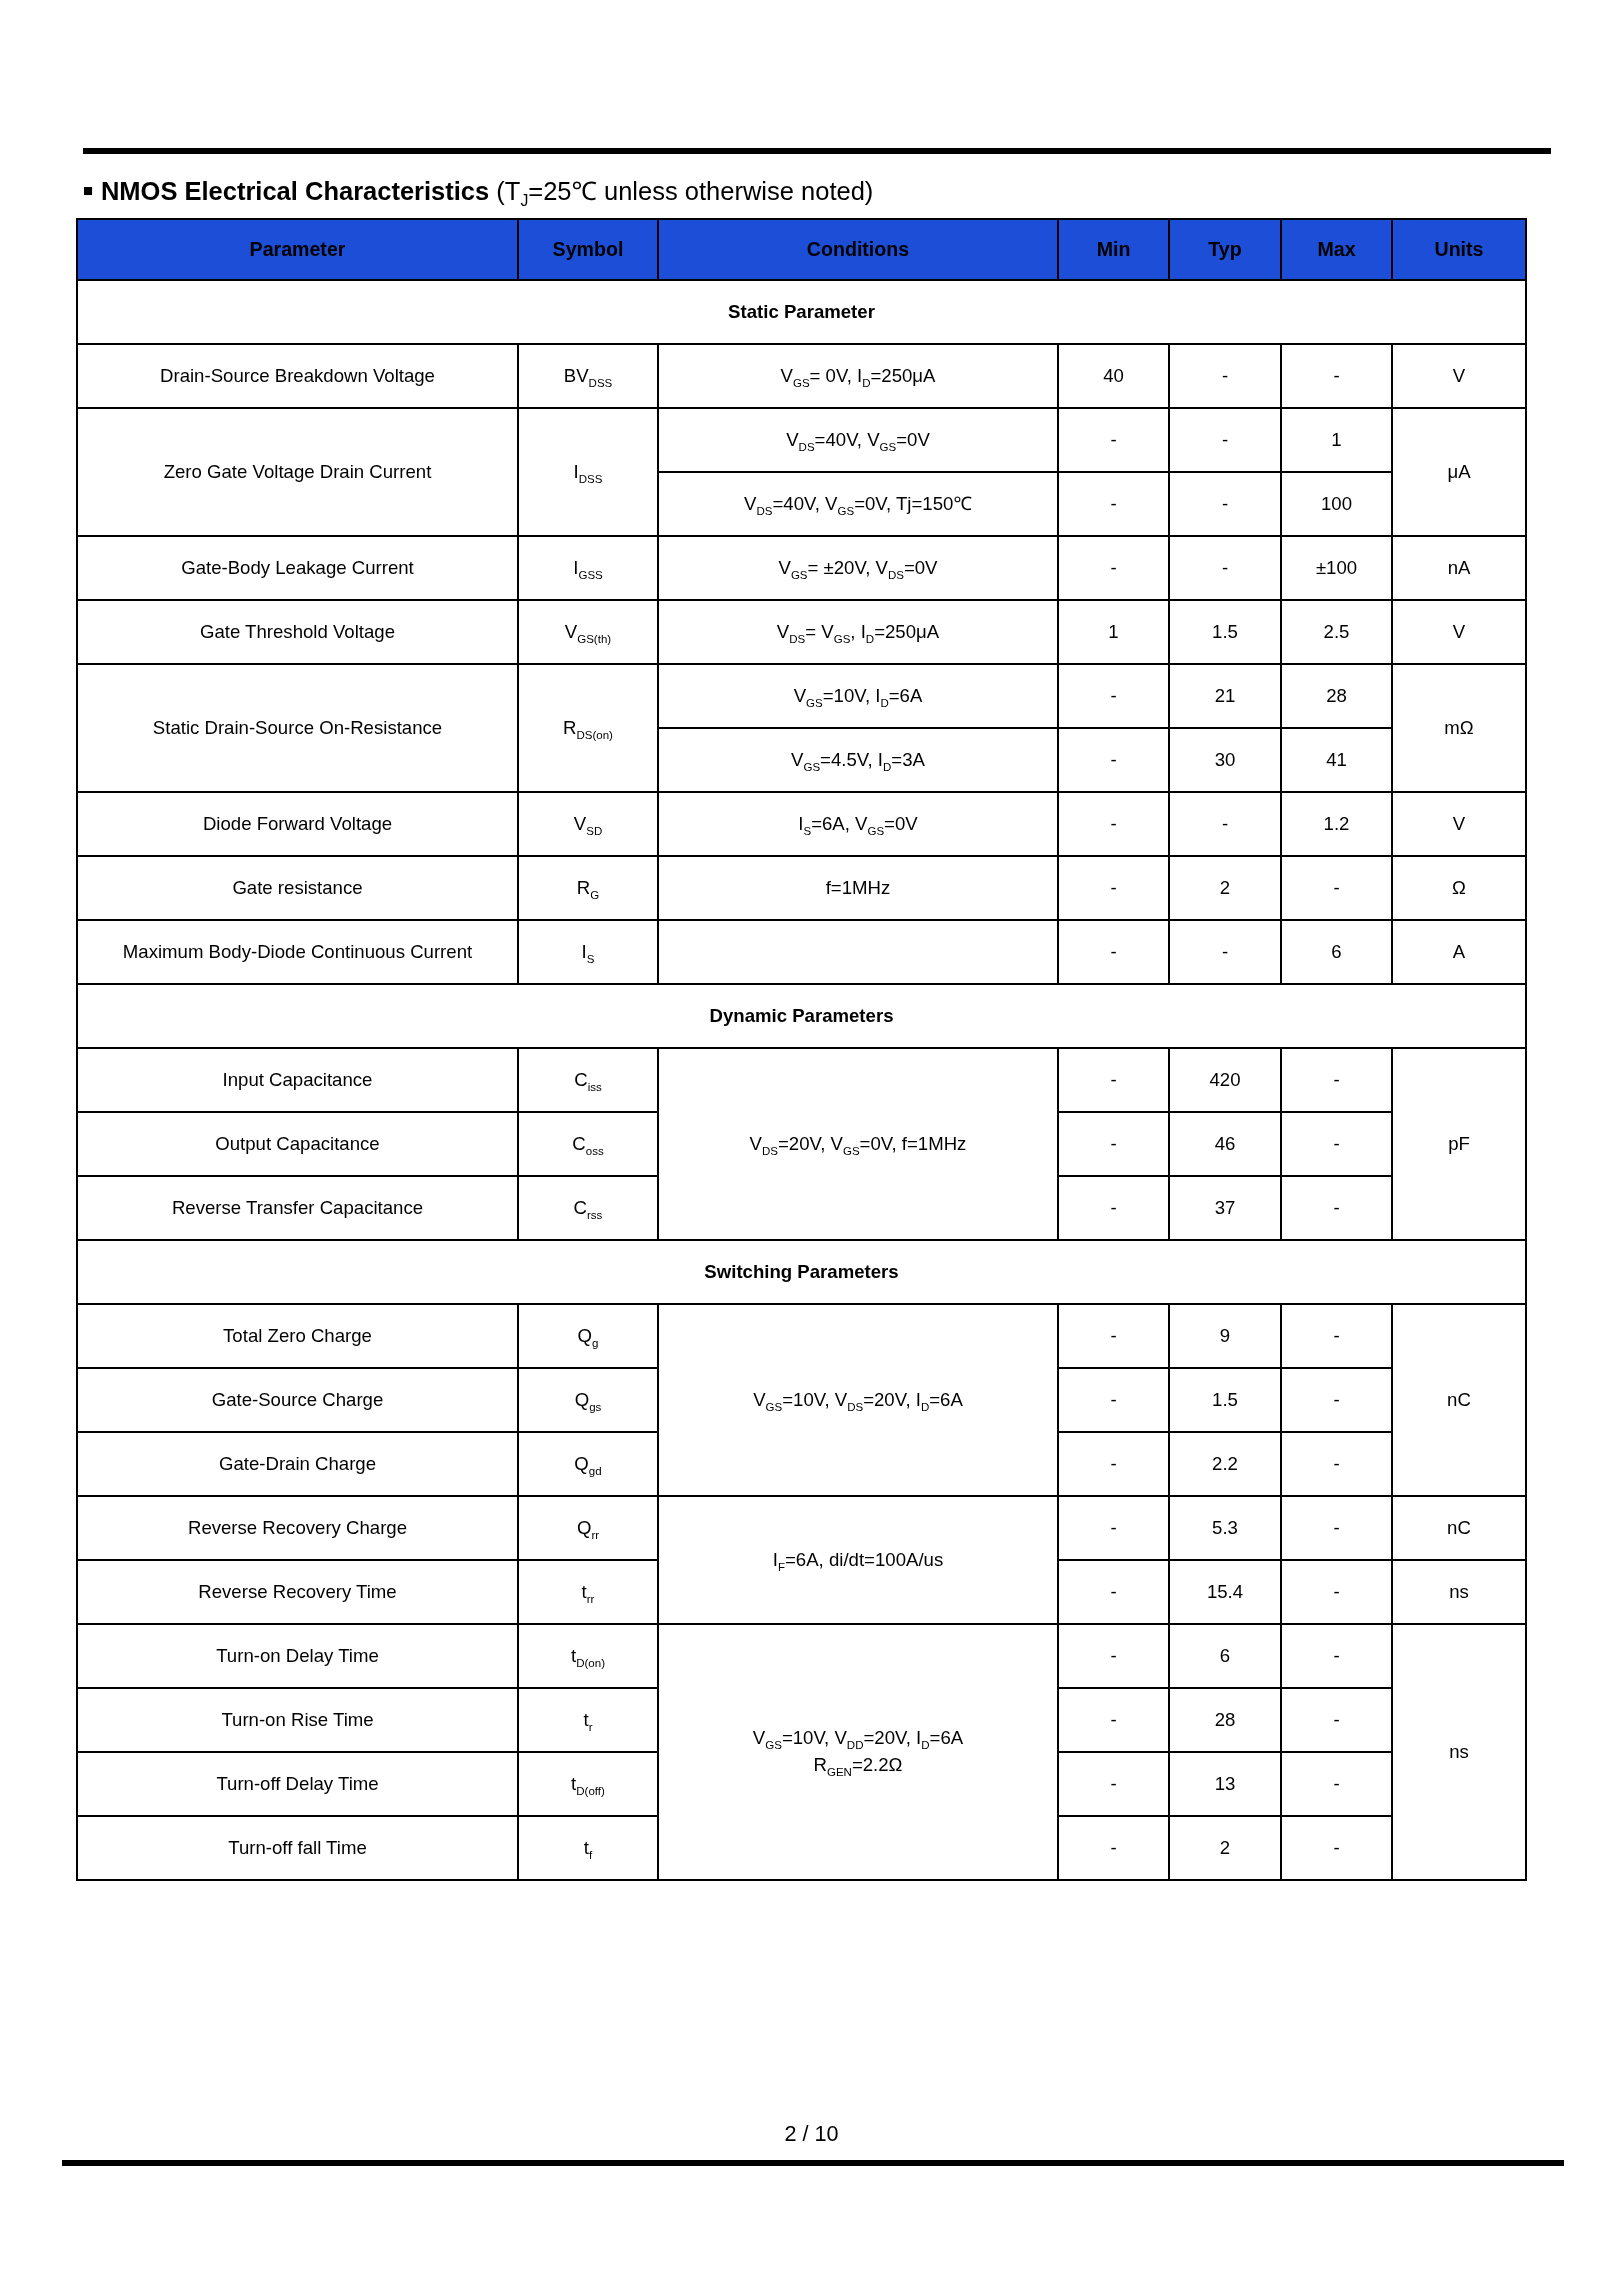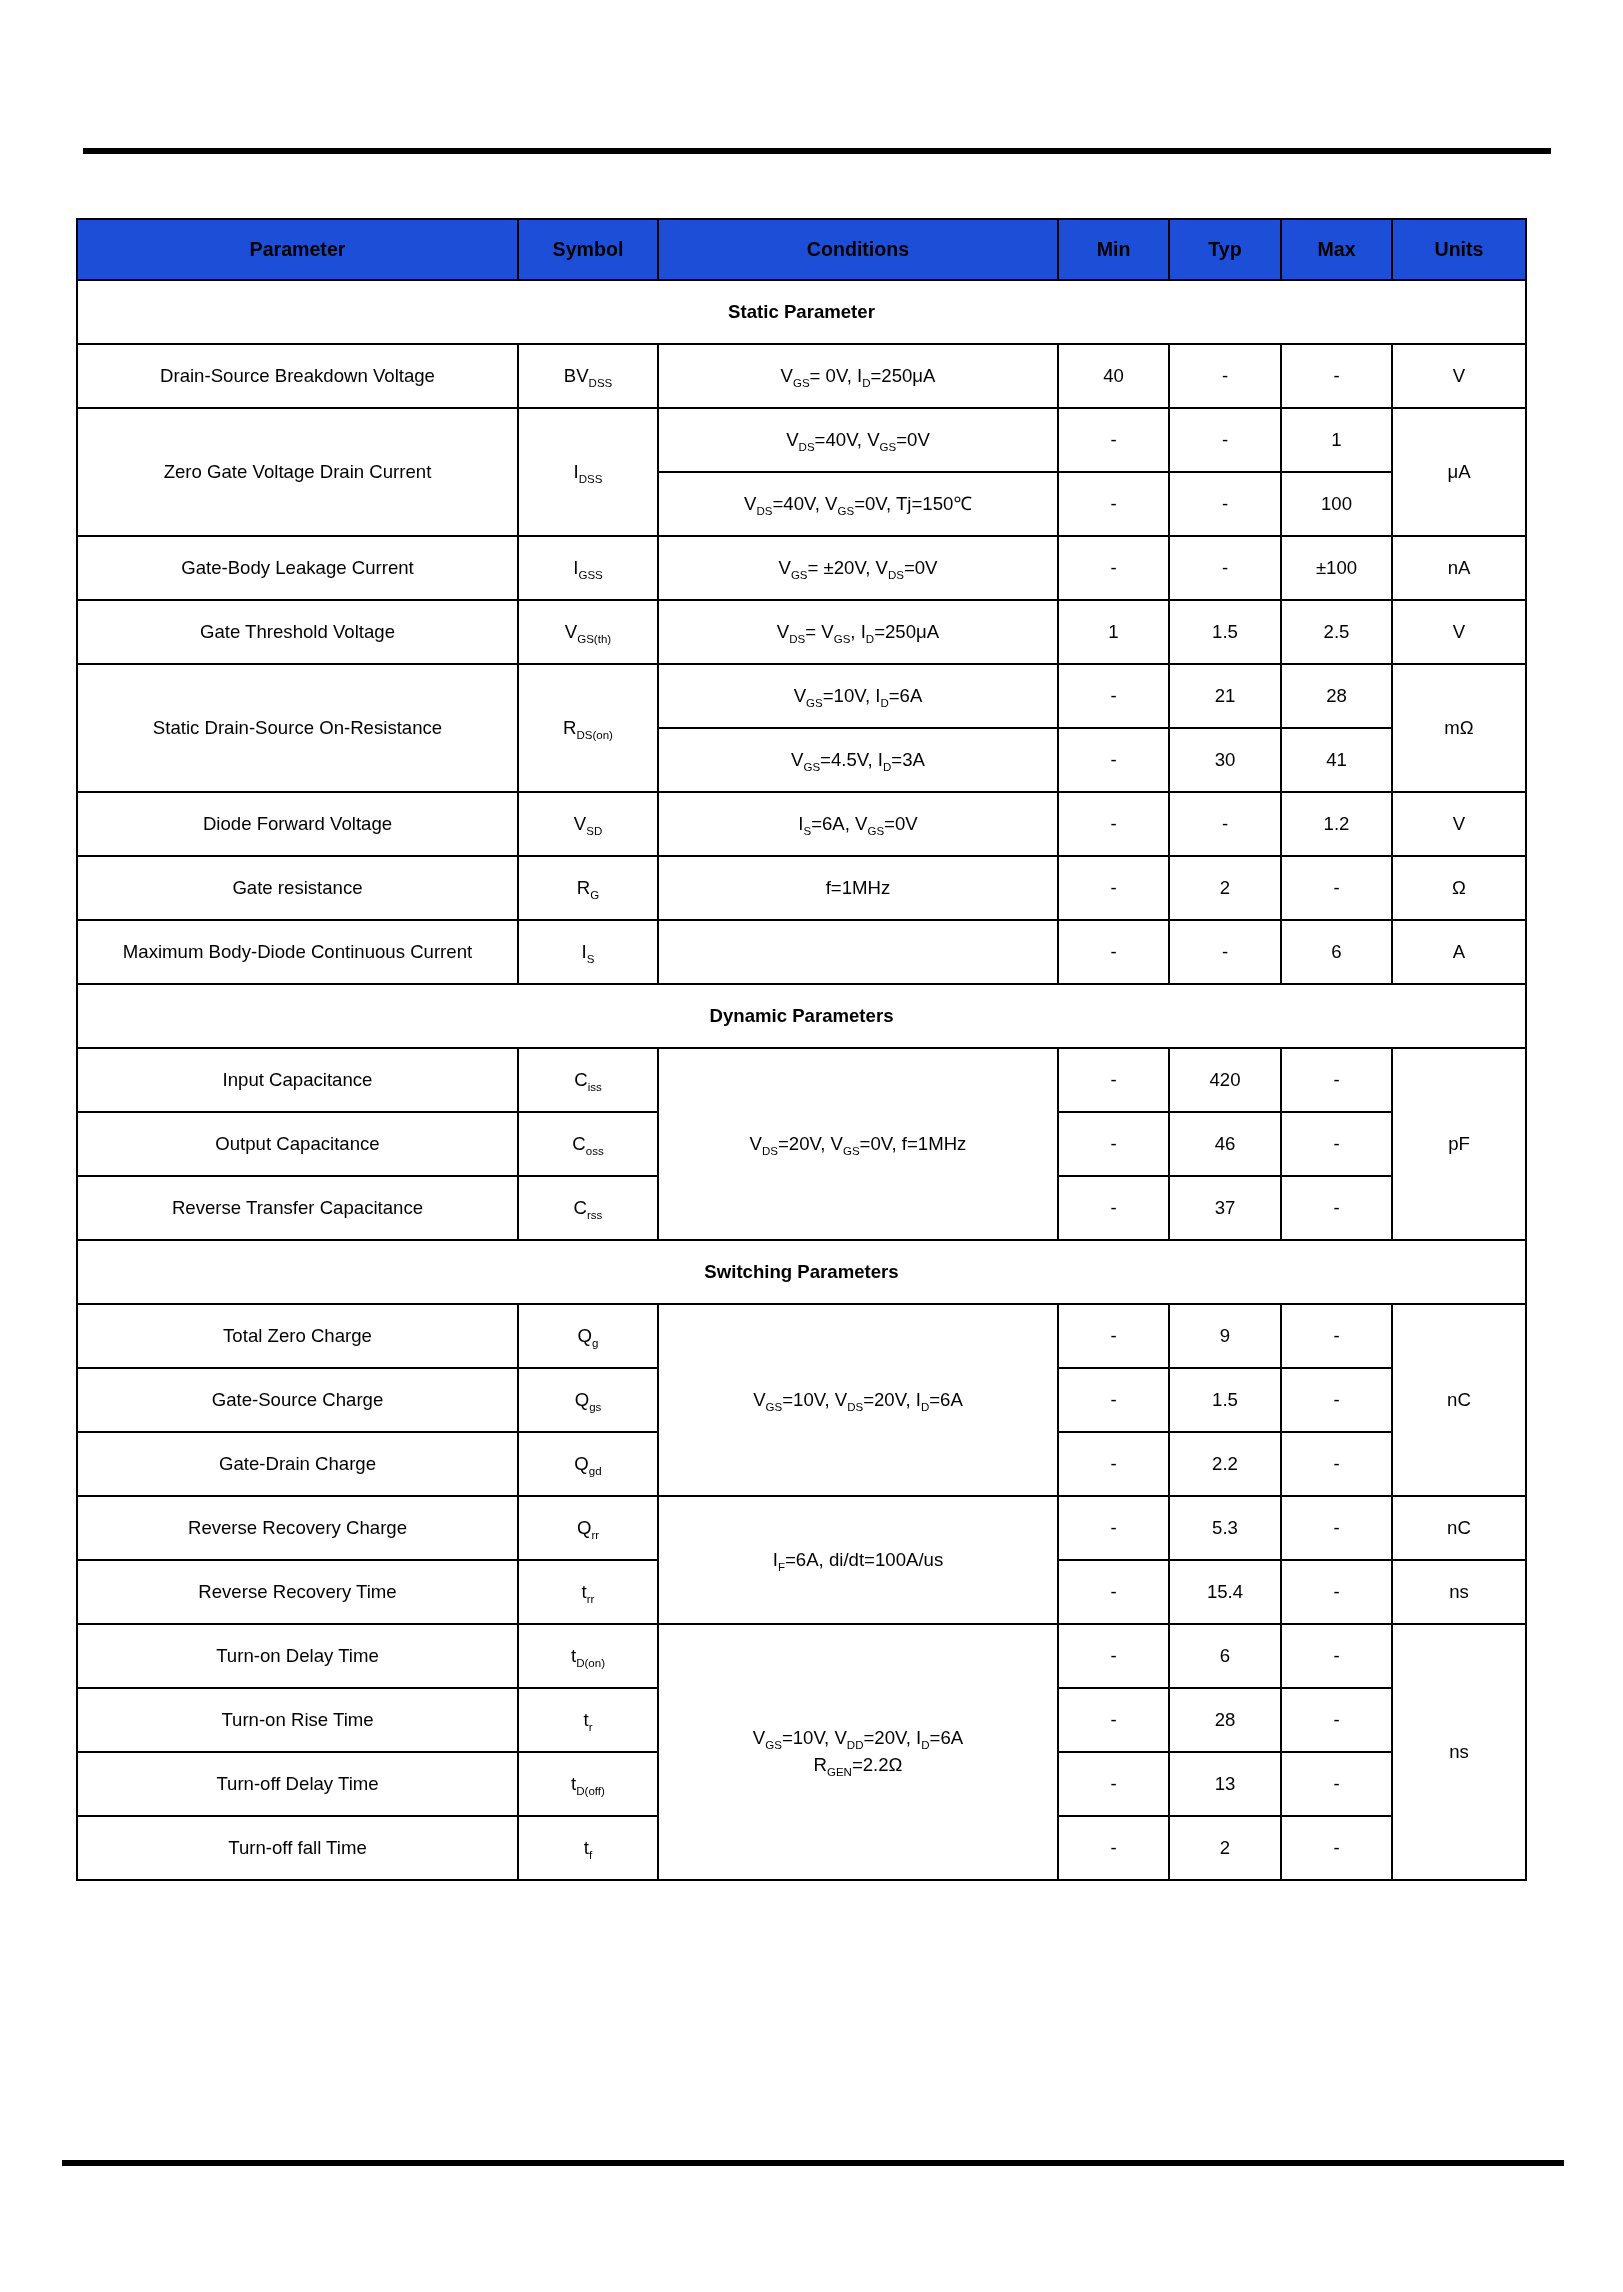--- a/index.html
+++ b/index.html
@@ -42,20 +42,23 @@
   }
 </style>
 </head>
 <body>
 
 <div class="page">
 
 
   <div class="rule rule-top"></div>
 
+  <div class="heading">
+    <span class="bullet">■</span><span class="bold">NMOS Electrical Characteristics</span><span> (T<sub>J</sub>=25℃ unless otherwise noted)</span>
+  </div>
 
   <table class="ec">
     <colgroup>
       <col style="width:441px">
         <col style="width:140px">
         <col style="width:400px">
       <col style="width:111px">
         <col style="width:112px">
         <col style="width:111px">
         <col style="width:134px">
@@ -254,17 +257,18 @@
         <tr>
           <td class="param">Turn-off fall Time</td>
           <td>t<sub>f</sub></td>
           <td>-</td>
           <td>2</td>
           <td>-</td>
         </tr>
       </tbody>
   </table>
 
+  <div class="footer">2 / 10</div>
 
   <div class="rule rule-bottom"></div>
 
 </div>
 
 
 </body></html>

